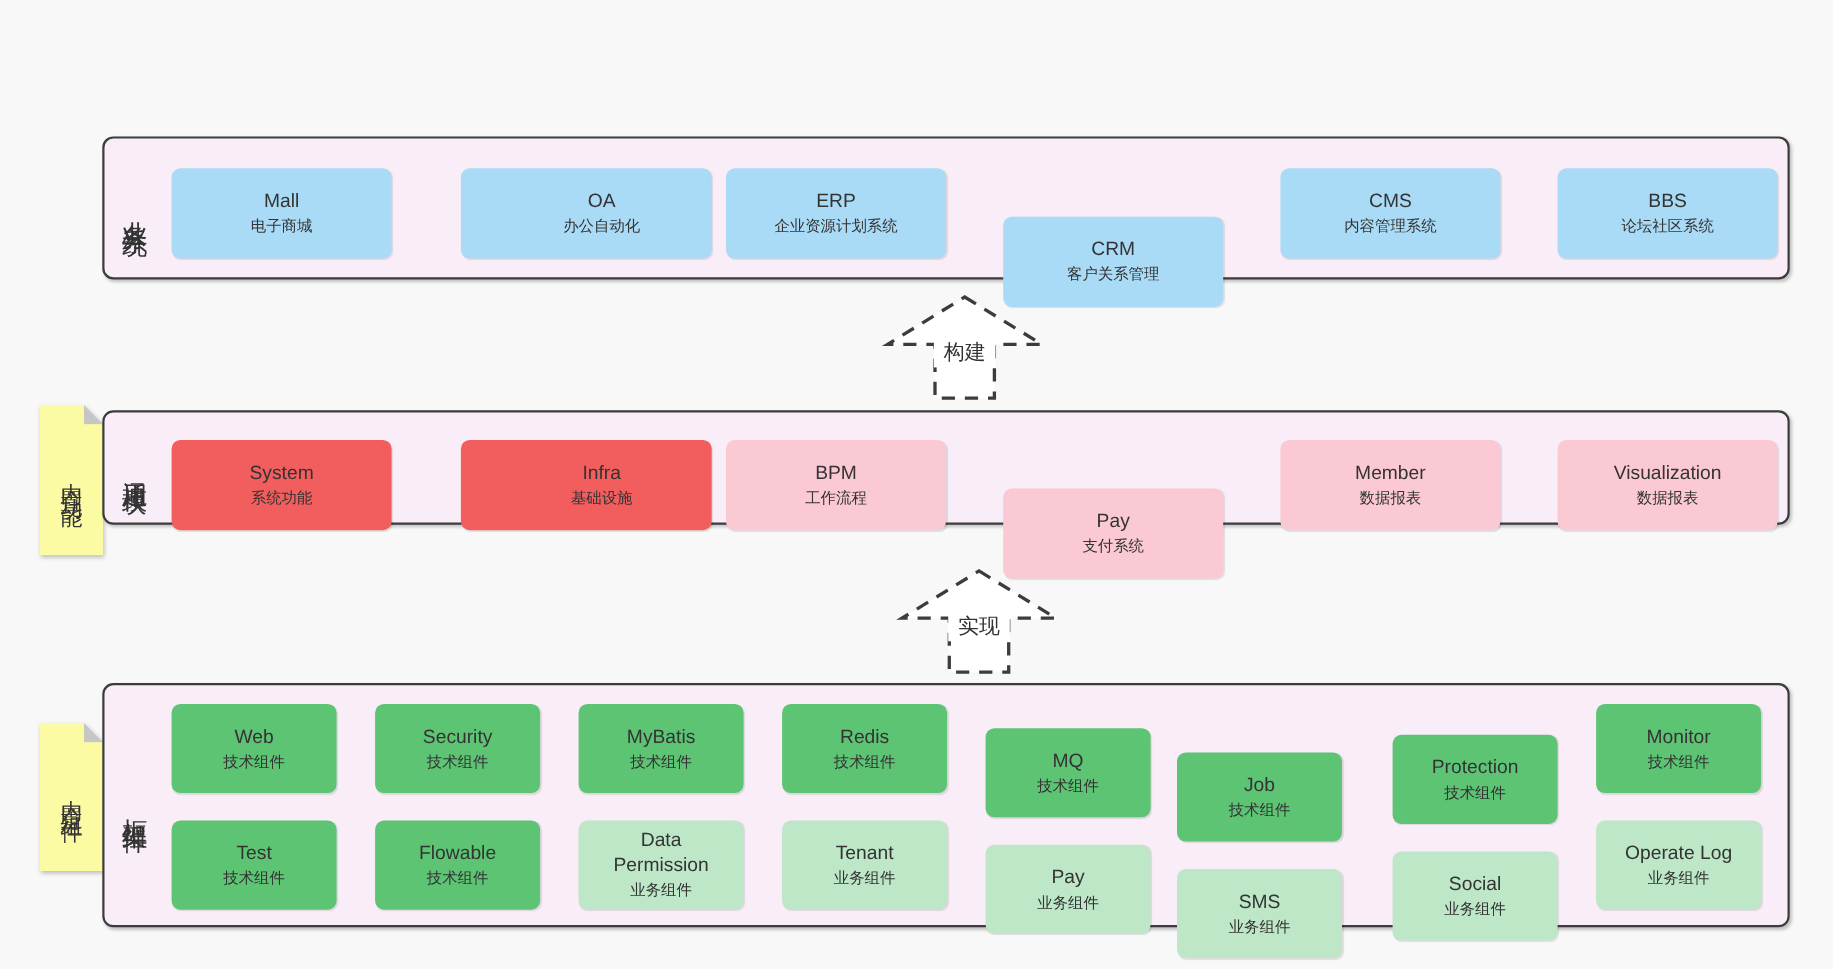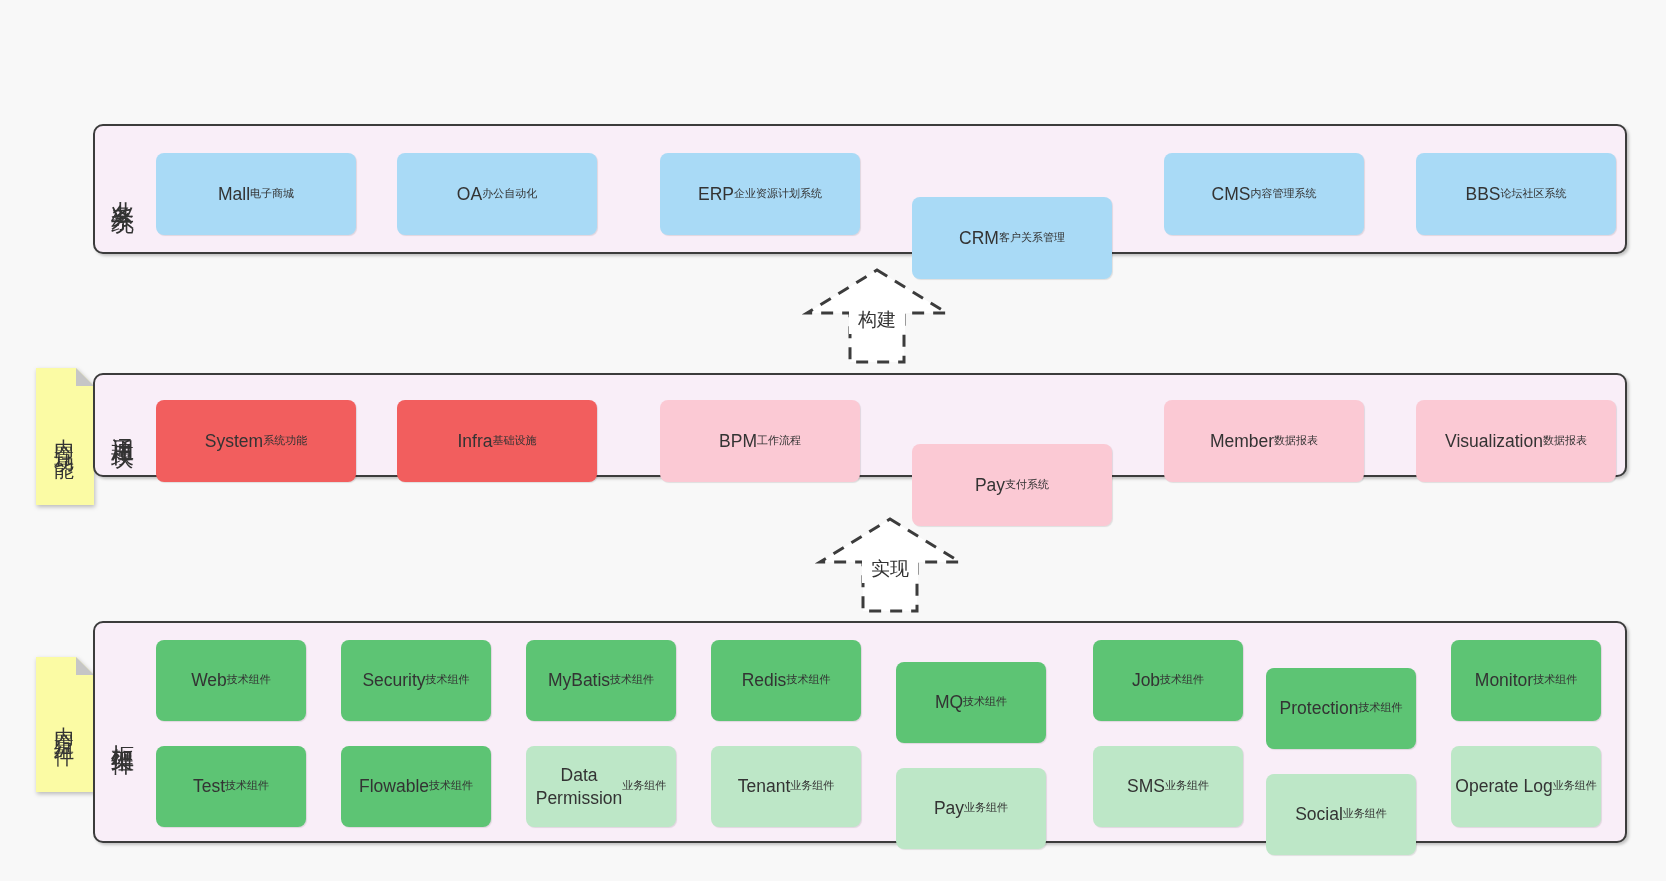--- a/index.html
+++ b/index.html
@@ -18,40 +18,40 @@
   #band1{top:124px;height:130px;}
   #band2{top:373px;height:104px;}
   #band3{top:621px;height:222px;}
   .band-title{
     position:absolute;left:13px;top:50%;transform:translateY(-50%);
     writing-mode:vertical-rl;text-orientation:upright;
     font-size:23px;letter-spacing:3px;color:#333;
   }
   .box{
     position:absolute;border-radius:8px;
-    display:flex;flex-direction:row;align-items:center;justify-content:center;
+    display:flex;flex-direction:column;align-items:center;justify-content:center;
     text-align:center;color:#333;
     box-shadow:1px 1px 1px rgba(0,0,0,.10);
   }
   .sz6{width:200px;height:82px;}
   #band1 .sz6{top:27px;}
   #band2 .sz6{top:25px;}
-  .p6-0{left:61px;}  .p6-1{left:302px;} .p6-2{left:565px;text-align:center;}
+  .p6-0{left:61px;}  .p6-1{left:324px;padding-left:28px;} .p6-2{left:565px;text-align:center;}
   .p6-3{left:817px;margin-top:44px;} .p6-4{left:1069px;}.p6-5{left:1321px;}
   .sz8{width:150px;height:81px;}
   .r1{top:17px;} .r2{top:123px;}
   .p8-0{left:61px;}  .p8-1{left:246px;} .p8-2{left:431px;} .p8-3{left:616px;text-align:center;}
-  .p8-4{left:801px;margin-top:22px;} .p8-5{left:998px;} .p8-6{left:1171px;margin-top:28px;}.p8-7{left:1356px;text-align:right;}
+  .p8-4{left:801px;margin-top:22px;} .p8-5{left:975px;margin-top:44px;} .p8-6{left:1171px;margin-top:28px;}.p8-7{left:1356px;text-align:right;}
   .v-blue{background:var(--blue,#a9daf6);}
   .v-red{background:var(--red,#f25e5e);}
   .v-pink{background:var(--pink,#fbc9d4);}
   .v-green{background:var(--green,#5dc474);}
   .v-lgreen{background:var(--green-light,#bde7c7);}
   .en{font-size:17.5px;line-height:23px;white-space:pre-line;}
-  .cn{font-size:11px;line-height:23px;font-family:Liberation Mono, monospace;}
+  .cn{font-size:14px;line-height:23px;}
   .sticky{position:absolute;left:36px;width:58px;filter:drop-shadow(1px 2px 2px rgba(0,0,0,.25));}
   #sticky1{top:368px;height:137px;}
   #sticky2{top:657px;height:135px;}
   .sticky-body{
     position:absolute;inset:0;background:var(--sticky,#fbfba4);
     clip-path:polygon(0 0,calc(100% - 18px) 0,100% 18px,100% 100%,0 100%);
   }
   .fold{
     position:absolute;top:0;right:0;width:18px;height:18px;background:#c6c6c6;
     clip-path:polygon(0 0,100% 100%,0 100%);

